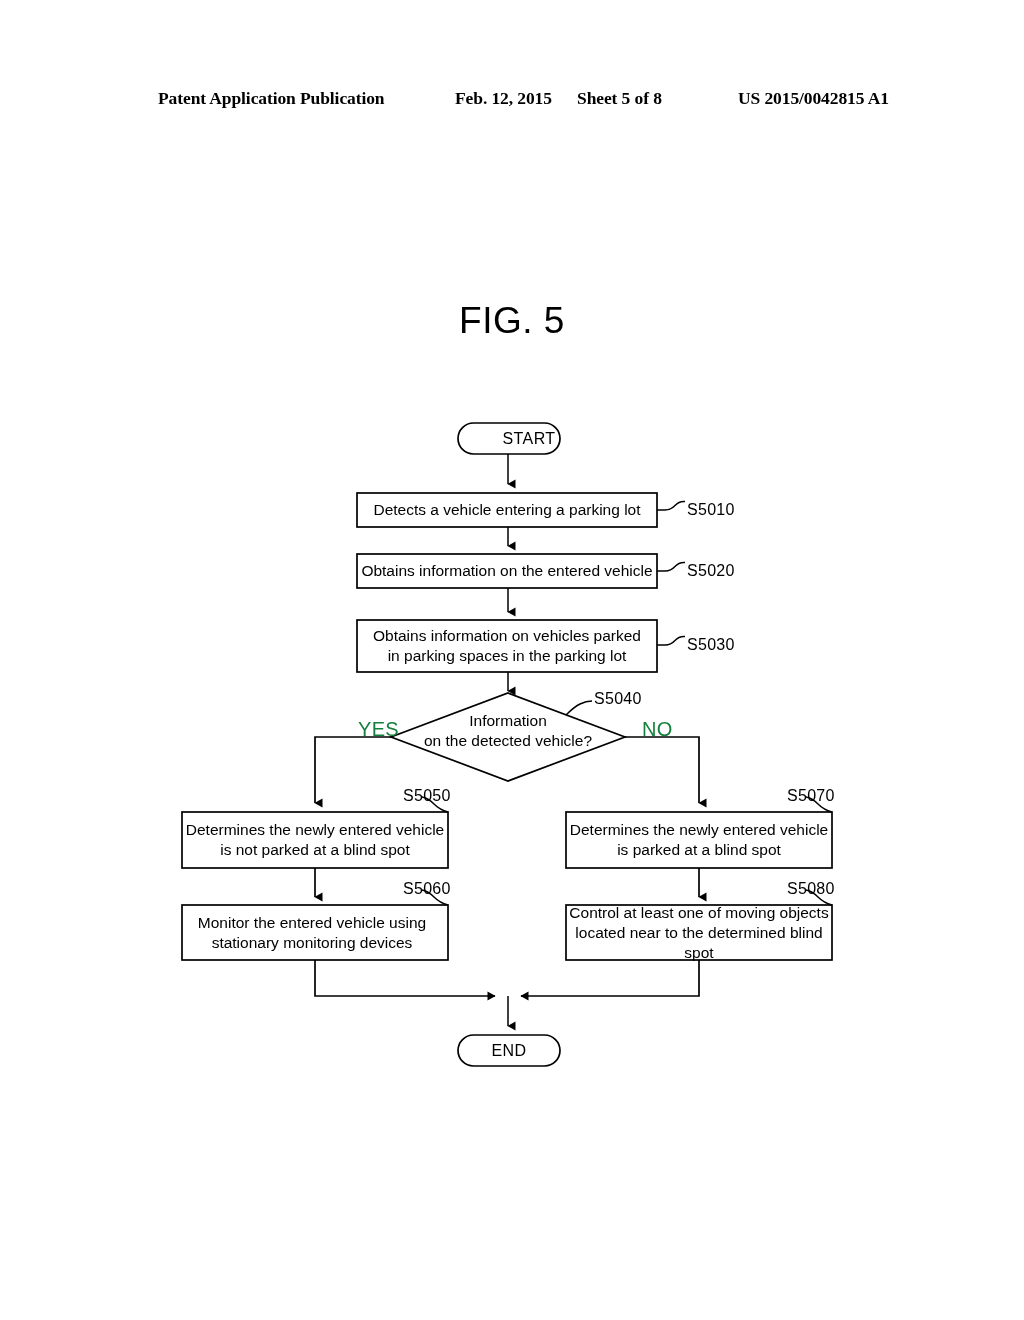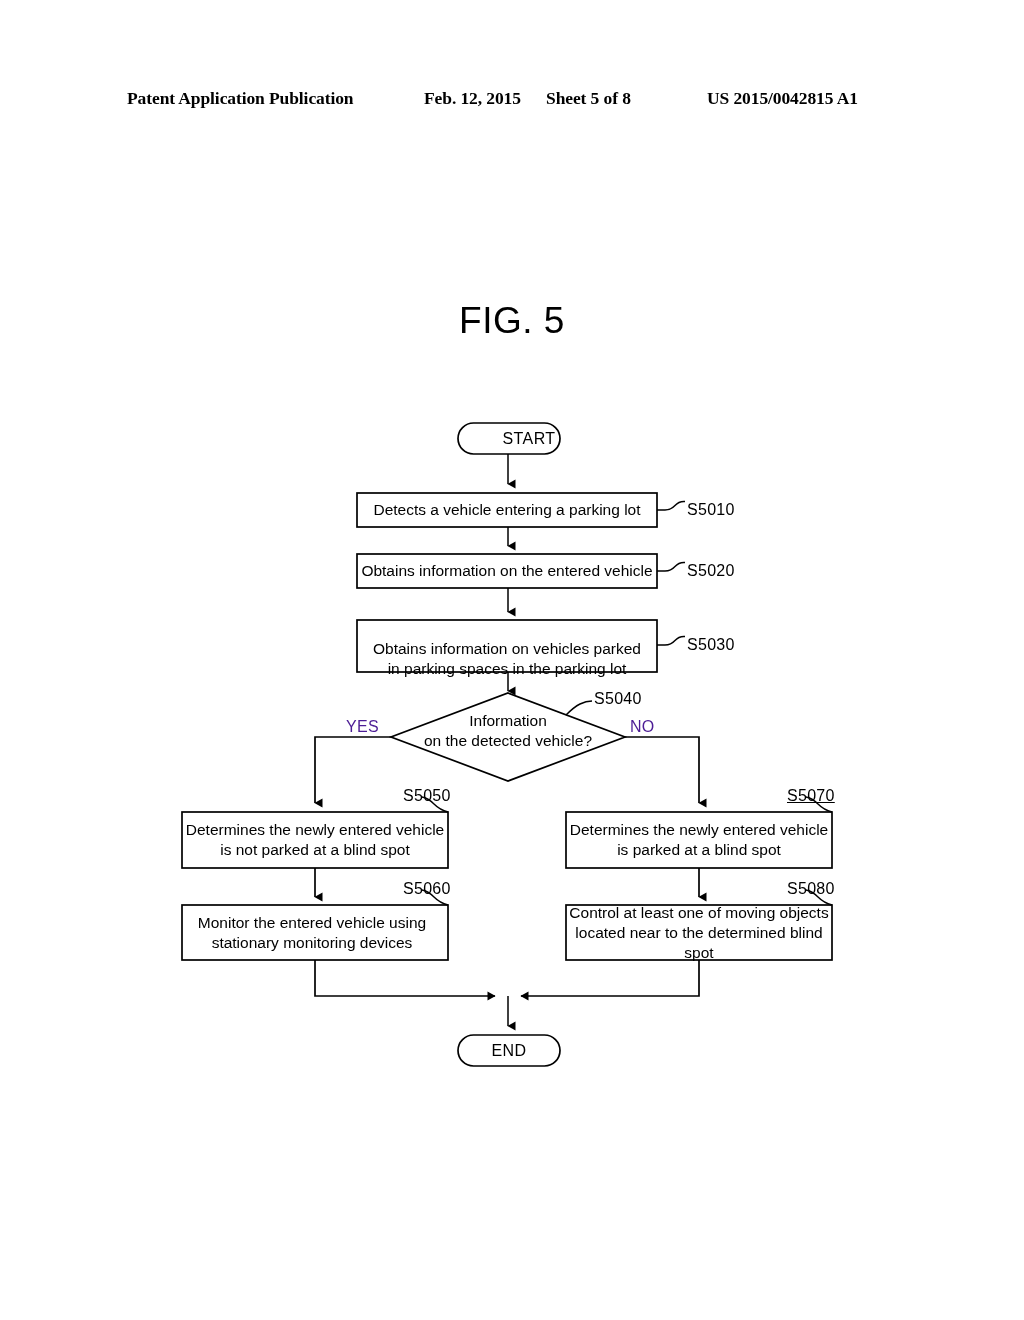--- a/index.html
+++ b/index.html
@@ -26,20 +26,21 @@
     font-family: "Liberation Serif", serif;
     font-weight: bold;
     font-size: 17.5px;
     letter-spacing: -0.1px;
     color: #000;
   }
   .pub-header .seg {
     position: absolute;
     white-space: nowrap;
     top: 0;
+    margin-left: 31px;
   }
   .seg-pub   { left: 127px; }
   .seg-date  { left: 424px; }
   .seg-sheet { left: 546px; }
   .seg-num   { left: 707px; }
 
   
   .fig-title {
     position: absolute;
     top: 300px;
@@ -82,24 +83,25 @@
     font-family: "Liberation Sans", sans-serif;
     font-size: 16px;
     letter-spacing: 0.3px;
     color: #000;
     white-space: nowrap;
   }
 
   .branch-label {
     position: absolute;
     font-family: "Liberation Sans", sans-serif;
-    font-size: 16px;
+    font-size: 20px;
     letter-spacing: 0.3px;
-    color: #4c1d95;
+    color: #15803d;
     white-space: nowrap;
+    margin-left: 12px;
   }
 </style>
 </head>
 <body>
 
 <div class="pub-header">
   <span class="seg seg-pub">Patent Application Publication</span>
   <span class="seg seg-date">Feb. 12, 2015</span>
   <span class="seg seg-sheet">Sheet 5 of 8</span>
   <span class="seg seg-num">US 2015/0042815 A1</span>
@@ -172,21 +174,21 @@
 
     <rect x="458" y="1035" width="102" height="31" rx="15.5" ry="15.5" fill="#fff" stroke="#000" stroke-width="1.7"></rect>
   </svg>
 
   <div class="node-text term-text" style="left:458px; top:423px; width:102px; height:31px;padding-left:20px;">START</div>
 
   <div class="node-text" style="left:357px; top:554px; width:300px; height:34px;">Obtains information on the entered vehicle</div>
 
   <div class="node-text" style="left:357px; top:493px; width:300px; height:34px;">Detects a vehicle entering a parking lot</div>
 
-  <div class="node-text" style="left:357px; top:620px; width:300px; height:52px;margin-top:13px;">Obtains information on vehicles parked
+  <div class="node-text" style="left:357px; top:620px; width:300px; height:52px;">Obtains information on vehicles parked
 in parking spaces in the parking lot</div>
 
   <div class="node-text" style="left:391px; top:701px; width:234px; height:60px;">Information
 on the detected vehicle?</div>
 
   <div class="node-text" style="left:182px; top:812px; width:266px; height:56px;">Determines the newly entered vehicle
 is not parked at a blind spot</div>
 
   <div class="node-text" style="left:182px; top:905px; width:260px; height:55px;">Monitor the entered vehicle using
 stationary monitoring devices</div>
@@ -198,19 +200,19 @@
 located near to the determined blind spot</div>
 
   <div class="node-text term-text" style="left:458px; top:1035px; width:102px; height:31px;text-align:right;">END</div>
 
   <div class="step-label" style="left:687px; top:501px;">S5010</div>
   <div class="step-label" style="left:687px; top:562px;">S5020</div>
   <div class="step-label" style="left:687px; top:636px;">S5030</div>
   <div class="step-label" style="left:594px; top:690px;">S5040</div>
   <div class="step-label" style="left:403px; top:787px;">S5050</div>
   <div class="step-label" style="left:403px; top:880px;">S5060</div>
-  <div class="step-label" style="left:787px; top:787px;text-decoration:underline;">S5070</div>
+  <div class="step-label" style="left:787px; top:787px;">S5070</div>
   <div class="step-label" style="left:787px; top:880px;">S5080</div>
 
   <div class="branch-label" style="left:346px; top:718px;">YES</div>
   <div class="branch-label" style="left:630px; top:718px;">NO</div>
 
 </div>
 
 </body></html>

